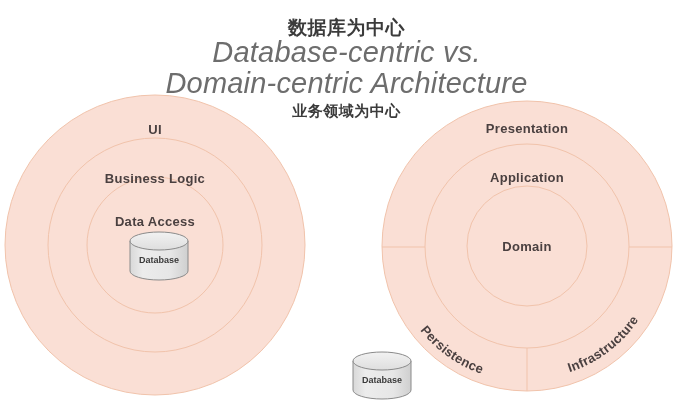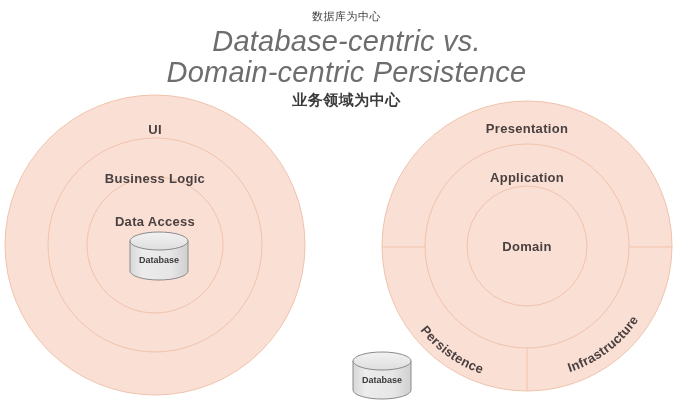--- a/index.html
+++ b/index.html
@@ -23,25 +23,25 @@
   }
   .title-block {
     position: absolute;
     left: 0;
     top: 0;
     width: 693px;
     text-align: center;
     pointer-events: none;
   }
   .cn-top {
-    font-size: 11px;
-    font-weight: 400;
+    font-size: 19px;
+    font-weight: 700;
     color: #3b3b3b;
     line-height: 19px;
-    margin-top: 7px;
+    margin-top: 18px;
     letter-spacing: 0.5px;
   }
   .main-title {
     font-size: 29px;
     font-weight: 400;
     color: #6d6d6d;
     line-height: 31px;
     letter-spacing: 0.2px;
     font-style: italic;
   }
@@ -83,21 +83,21 @@
   }
 </style>
 </head>
 <body>
 
 <div id="stage">
 
   <div class="title-block">
     <div class="cn-top">数据库为中心</div>
     <div class="main-title">Database-centric vs.</div>
-    <div class="main-title">Domain-centric Persistence</div>
+    <div class="main-title">Domain-centric Architecture</div>
     <div class="cn-bottom">业务领域为中心</div>
   </div>
 
   <svg class="diagram" width="693" height="410" viewBox="0 0 693 410">
     <defs>
       <linearGradient id="dbTopGrad" x1="0" y1="0" x2="0" y2="1">
         <stop offset="0%" stop-color="#f2f2f2"></stop>
         <stop offset="100%" stop-color="#dedede"></stop>
       </linearGradient>
       <linearGradient id="dbBodyGrad" x1="0" y1="0" x2="1" y2="0">

